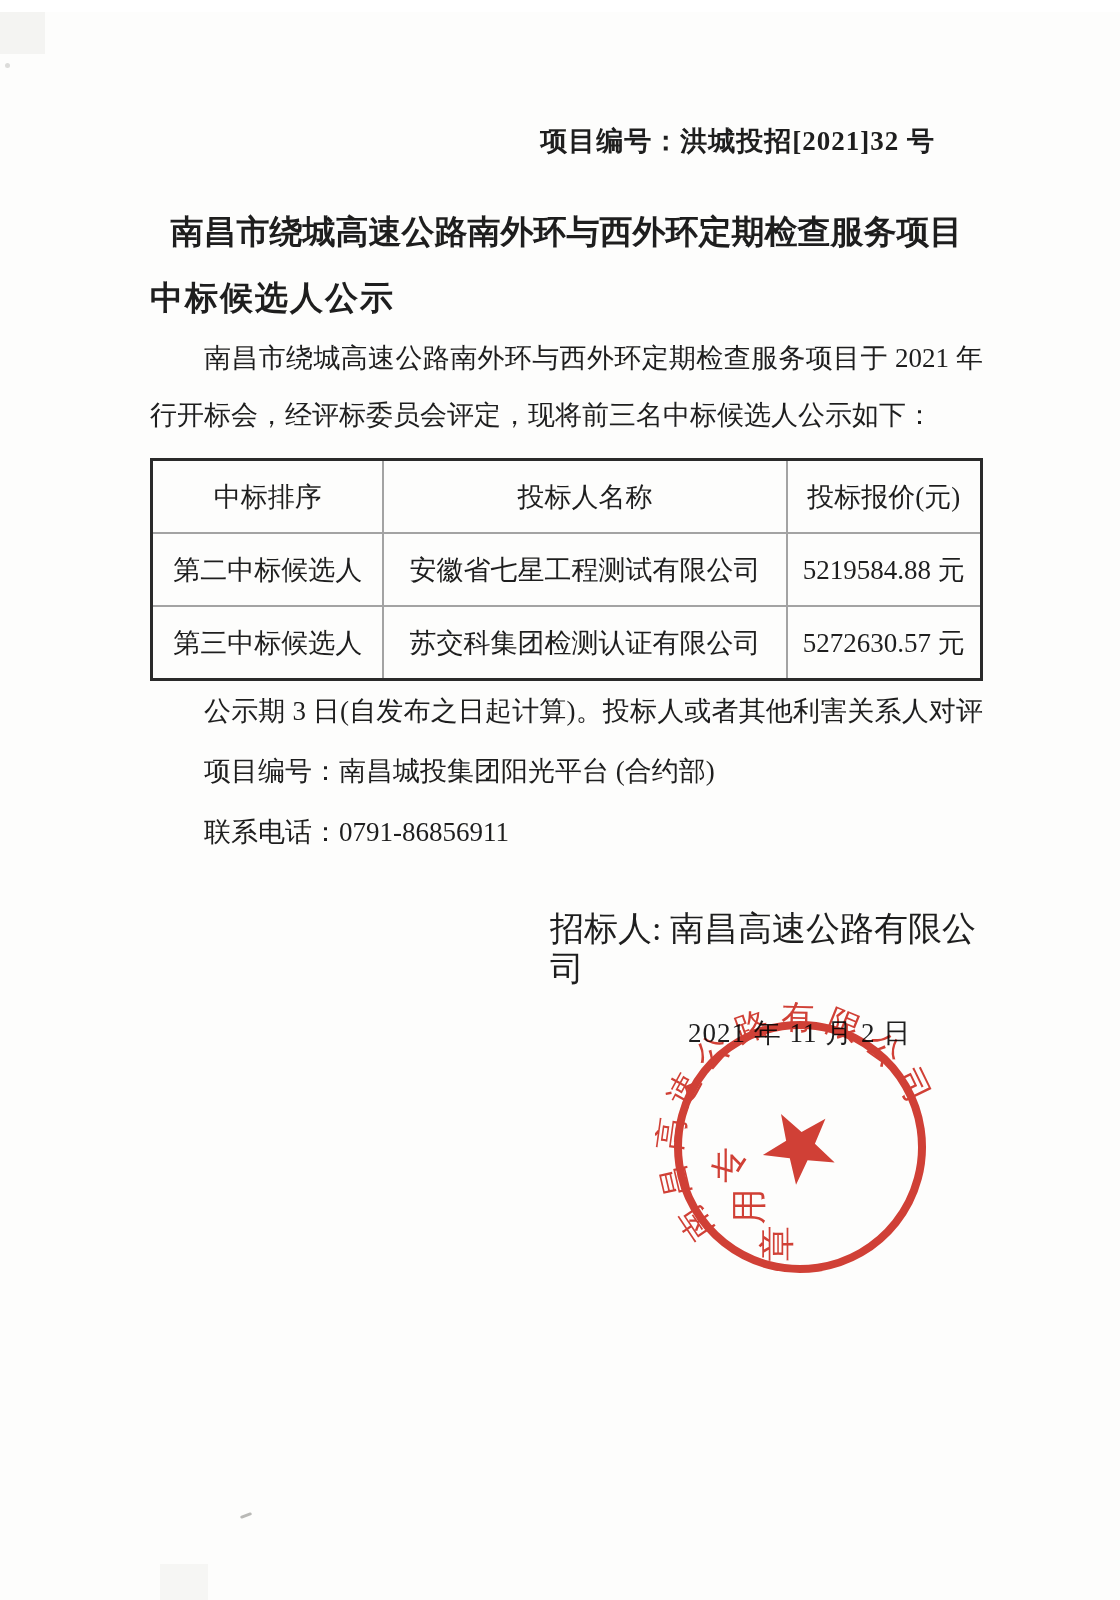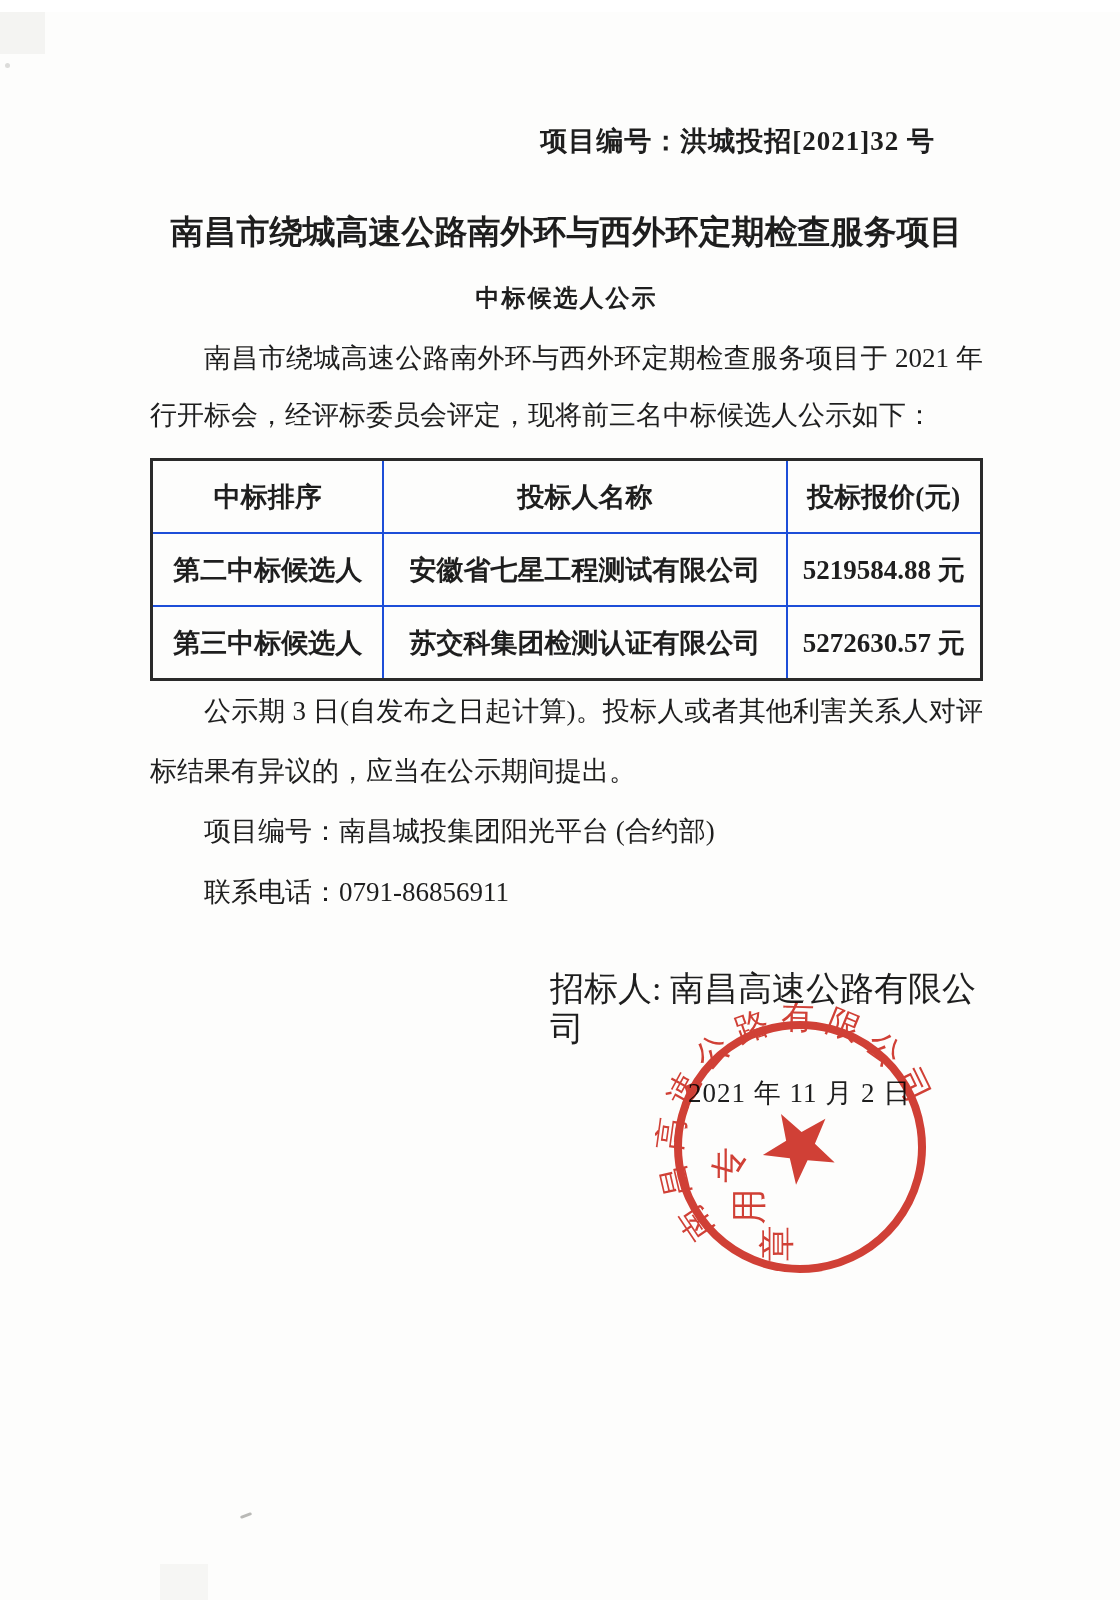--- a/index.html
+++ b/index.html
@@ -26,47 +26,45 @@
   }
   .title1 {
     margin-top: 52px;
     text-align: center;
     font-size: 33px;
     font-weight: bold;
     line-height: 44px;
   }
   .title2 {
     margin-top: 22px;
-    text-align: center;
-    font-size: 24px;
+    font-size: 33px;
     font-weight: bold;
     line-height: 44px;
     letter-spacing: 2px;
   }
 
   .intro { margin-top: 10px; font-size: 27px; }
   .ln { line-height: 57px; }
   .j { text-align: justify; text-align-last: justify; }
   .ind { padding-left: 54px; }
 
   table.results {
     margin-top: 14px;
     width: 100%;
     border-collapse: collapse;
     table-layout: fixed;
     border: 3px solid #2a2a2a;
   }
   table.results td {
-    border: 2px solid #1d4ed8;
+    border: 2px solid #a3a3a3;
     height: 71px;
     text-align: center;
     vertical-align: middle;
     font-size: 27px;
     padding: 0 4px;
-    font-weight: bold;
   }
   .col-rank  { width: 27.7%; }
   .col-name  { width: 49.2%; }
   .col-price { width: 23.1%; }
 
   .notice { font-size: 27px; }
   .nln { line-height: 60px; }
   .supervisor { font-size: 27px; line-height: 60px; }
   .phone { font-size: 27px; line-height: 62px; }
 
@@ -133,21 +131,20 @@
         <tr>
           <td>第三中标候选人</td>
           <td>苏交科集团检测认证有限公司</td>
           <td>5272630.57 元</td>
         </tr>
       </tbody>
     </table>
 
     <div class="notice">
       <div class="nln j ind">公示期 3 日(自发布之日起计算)。投标人或者其他利害关系人对评</div>
-      <div class="nln">标结果有异议的，应当在公示期间提出。</div>
     </div>
 
     <div class="supervisor ind">项目编号：南昌城投集团阳光平台 (合约部)</div>
 
     <div class="phone ind">联系电话：0791-86856911</div>
 
     <div class="bidder-line">招标人: 南昌高速公路有限公司</div>
 
     <div class="date-line">2021 年 11 月 2 日</div>
   </div>

